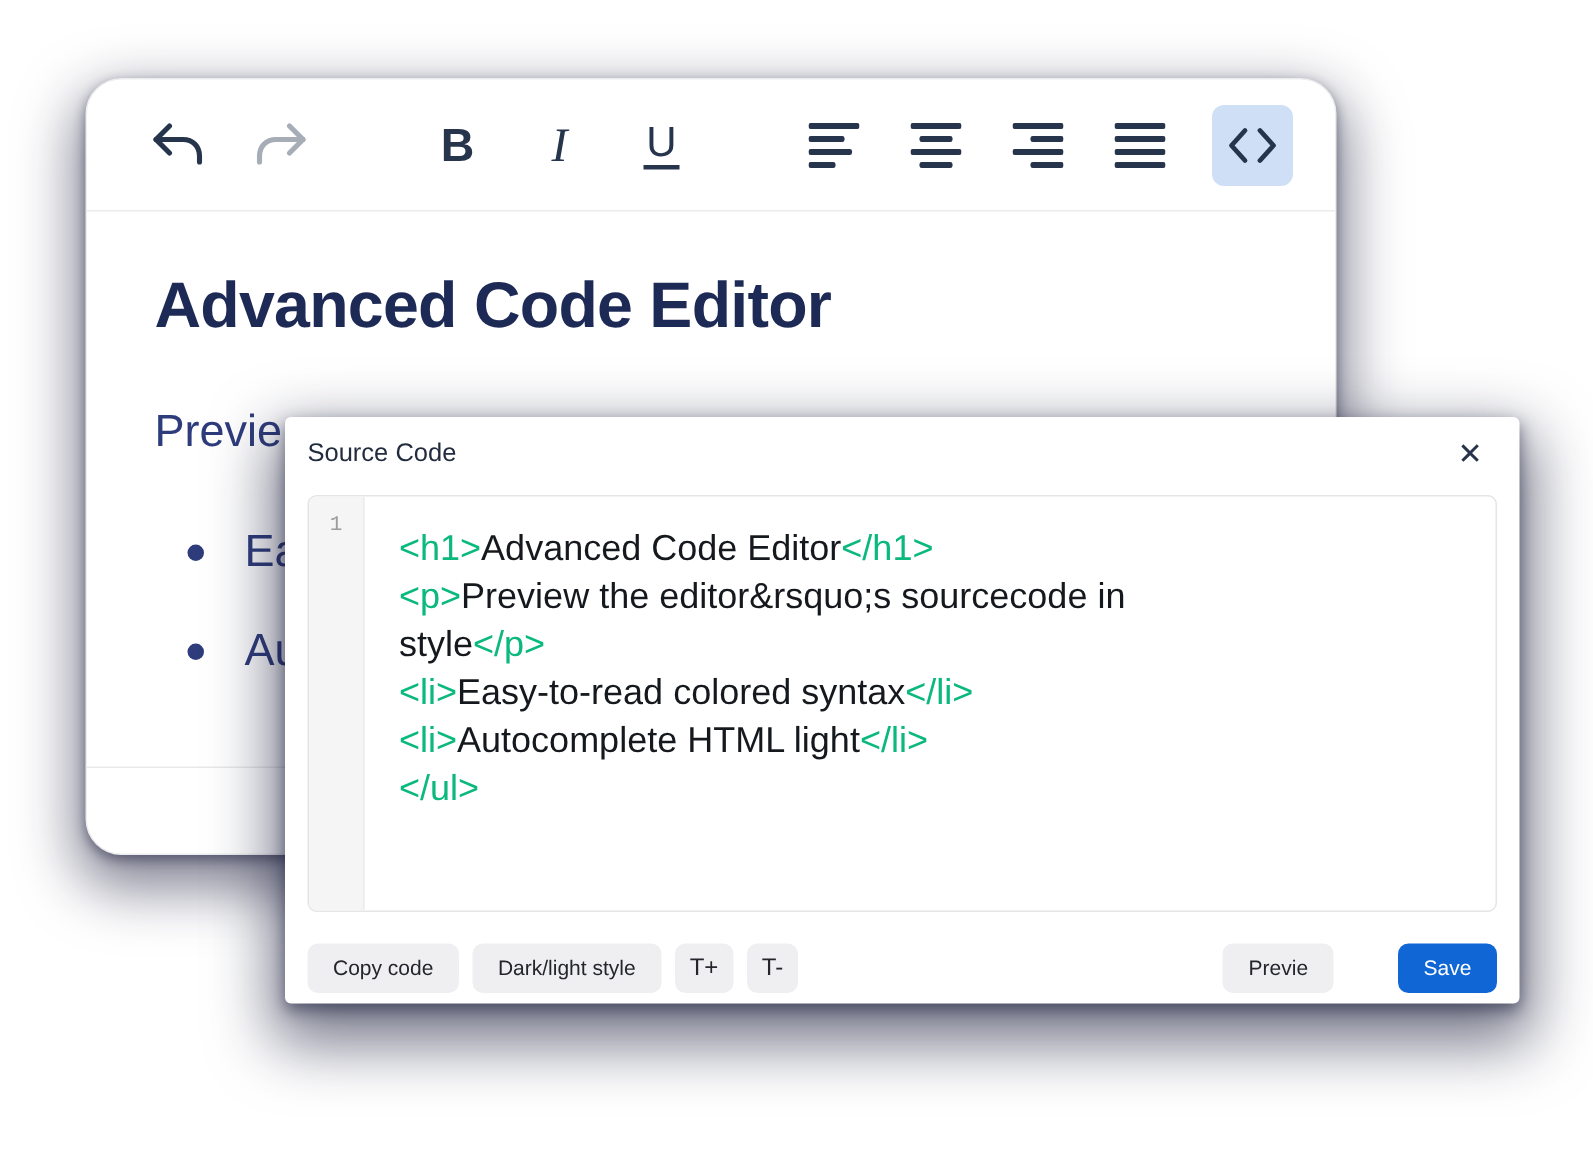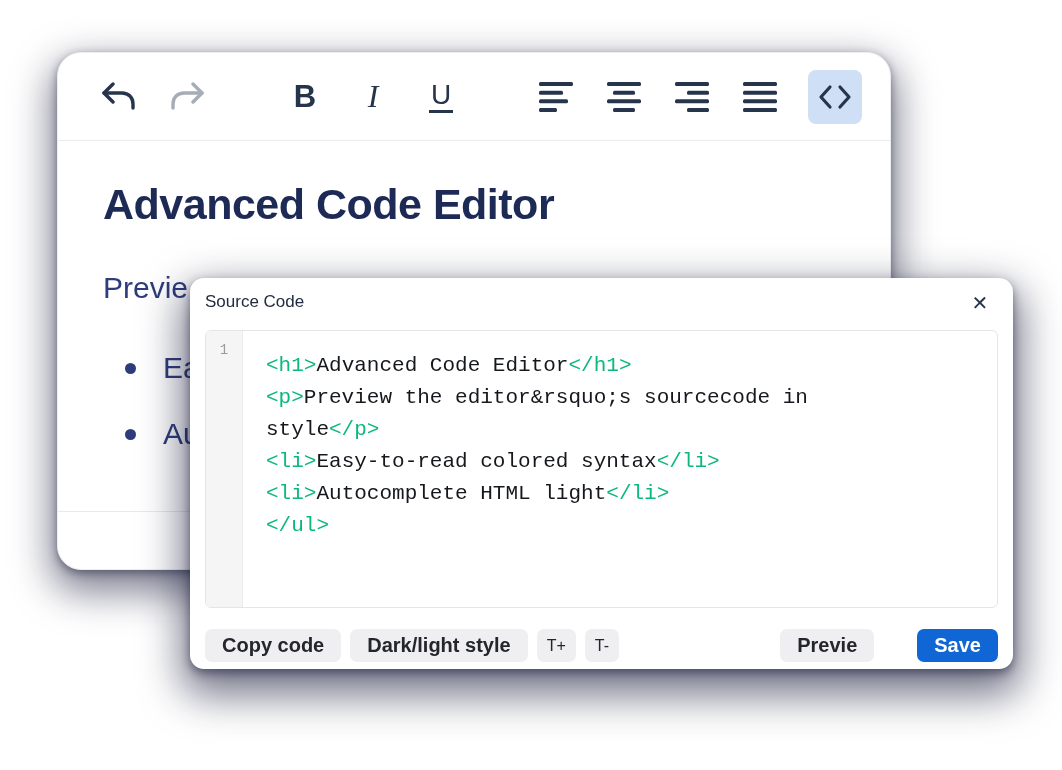--- a/index.html
+++ b/index.html
@@ -49,55 +49,55 @@
   .bullet-dot {
     width: 11px; height: 11px; border-radius: 50%; background: var(--body_navy, #2e3c7c);
     margin-left: 22px; margin-right: 27px; flex: 0 0 auto;
   }
   .bullet-text { font-size: 30px; color: var(--body_navy, #2e3c7c); white-space: nowrap; }
   .statusbar-divider { position: absolute; left: 0; right: 0; top: 458px; height: 1px; background: #e9e9ec; }
 
   
   .dialog {
     position: absolute; left: 190px; top: 278px; width: 823px; height: 391px;
-    background: #fff; border-radius: 14px; z-index: 5;
+    background: #fff; border-radius: 4px; z-index: 5;
     box-shadow: 0 4px 10px rgba(24,26,56,.5), 0 18px 42px 8px rgba(24,26,56,.6);
   }
   .dialog-header { position: relative; height: 52px; padding: 14px 20px 0 15px; }
   .dialog-title { font-size: 17px; color: #222c3e; }
   .dialog-close {
     position: absolute; right: 16px; top: 8px; width: 34px; height: 34px;
     border: none; background: transparent; cursor: pointer;
     font-size: 20px; color: #27344a; line-height: 34px;
   }
   .code-panel {
     margin: 0 15px; height: 278px; border: 1px solid #e5e5e8; border-radius: 6px;
     display: flex; overflow: hidden; background: #fff;
   }
   .gutter {
     width: 37px; background: #f5f5f6; border-right: 1px solid #ebebee;
     text-align: center; padding-top: 9px; flex: 0 0 auto;
   }
   .gutter span { font-family: "Liberation Mono", monospace; font-size: 14px; color: #9b9ba1; }
   .code-content {
-    padding: 19px 20px 0 23px; font-family: Liberation Mono, monospace;
-    font-size: 21px; line-height: 32px; color: #15181d; flex: 1; overflow: hidden;
+    padding: 19px 20px 0 23px; font-family: Liberation Sans, sans-serif;
+    font-size: 24px; line-height: 32px; color: #15181d; flex: 1; overflow: hidden;
   }
   .code-line { white-space: pre; }
   .seg-tag { color: var(--tag_green, #0bb87d); }
   .seg-text { color: #15181d; }
 
   .dialog-footer {
     position: absolute; left: 15px; right: 15px; bottom: 7px;
     display: flex; align-items: center; gap: 9px;
   }
   .btn {
     height: 33px; border: none; border-radius: 7px; cursor: pointer;
     background: #efeff1; color: #24262c; font-family: "Liberation Sans", sans-serif;
-    font-size: 20px; font-weight: 700; padding: 0 17px; line-height: 33px;
+    font-size: 14px; font-weight: 400; padding: 0 17px; line-height: 33px;
   }
   .btn-t { padding: 0 10px; font-weight: 500; font-size: 16px; }
   .footer-spacer { flex: 1; }
   .btn-save { background: var(--accent_blue, #1166d6); color: #fff; margin-left: 34px; }
 </style>
 </head>
 <body>
 
 <div class="stage">
 

